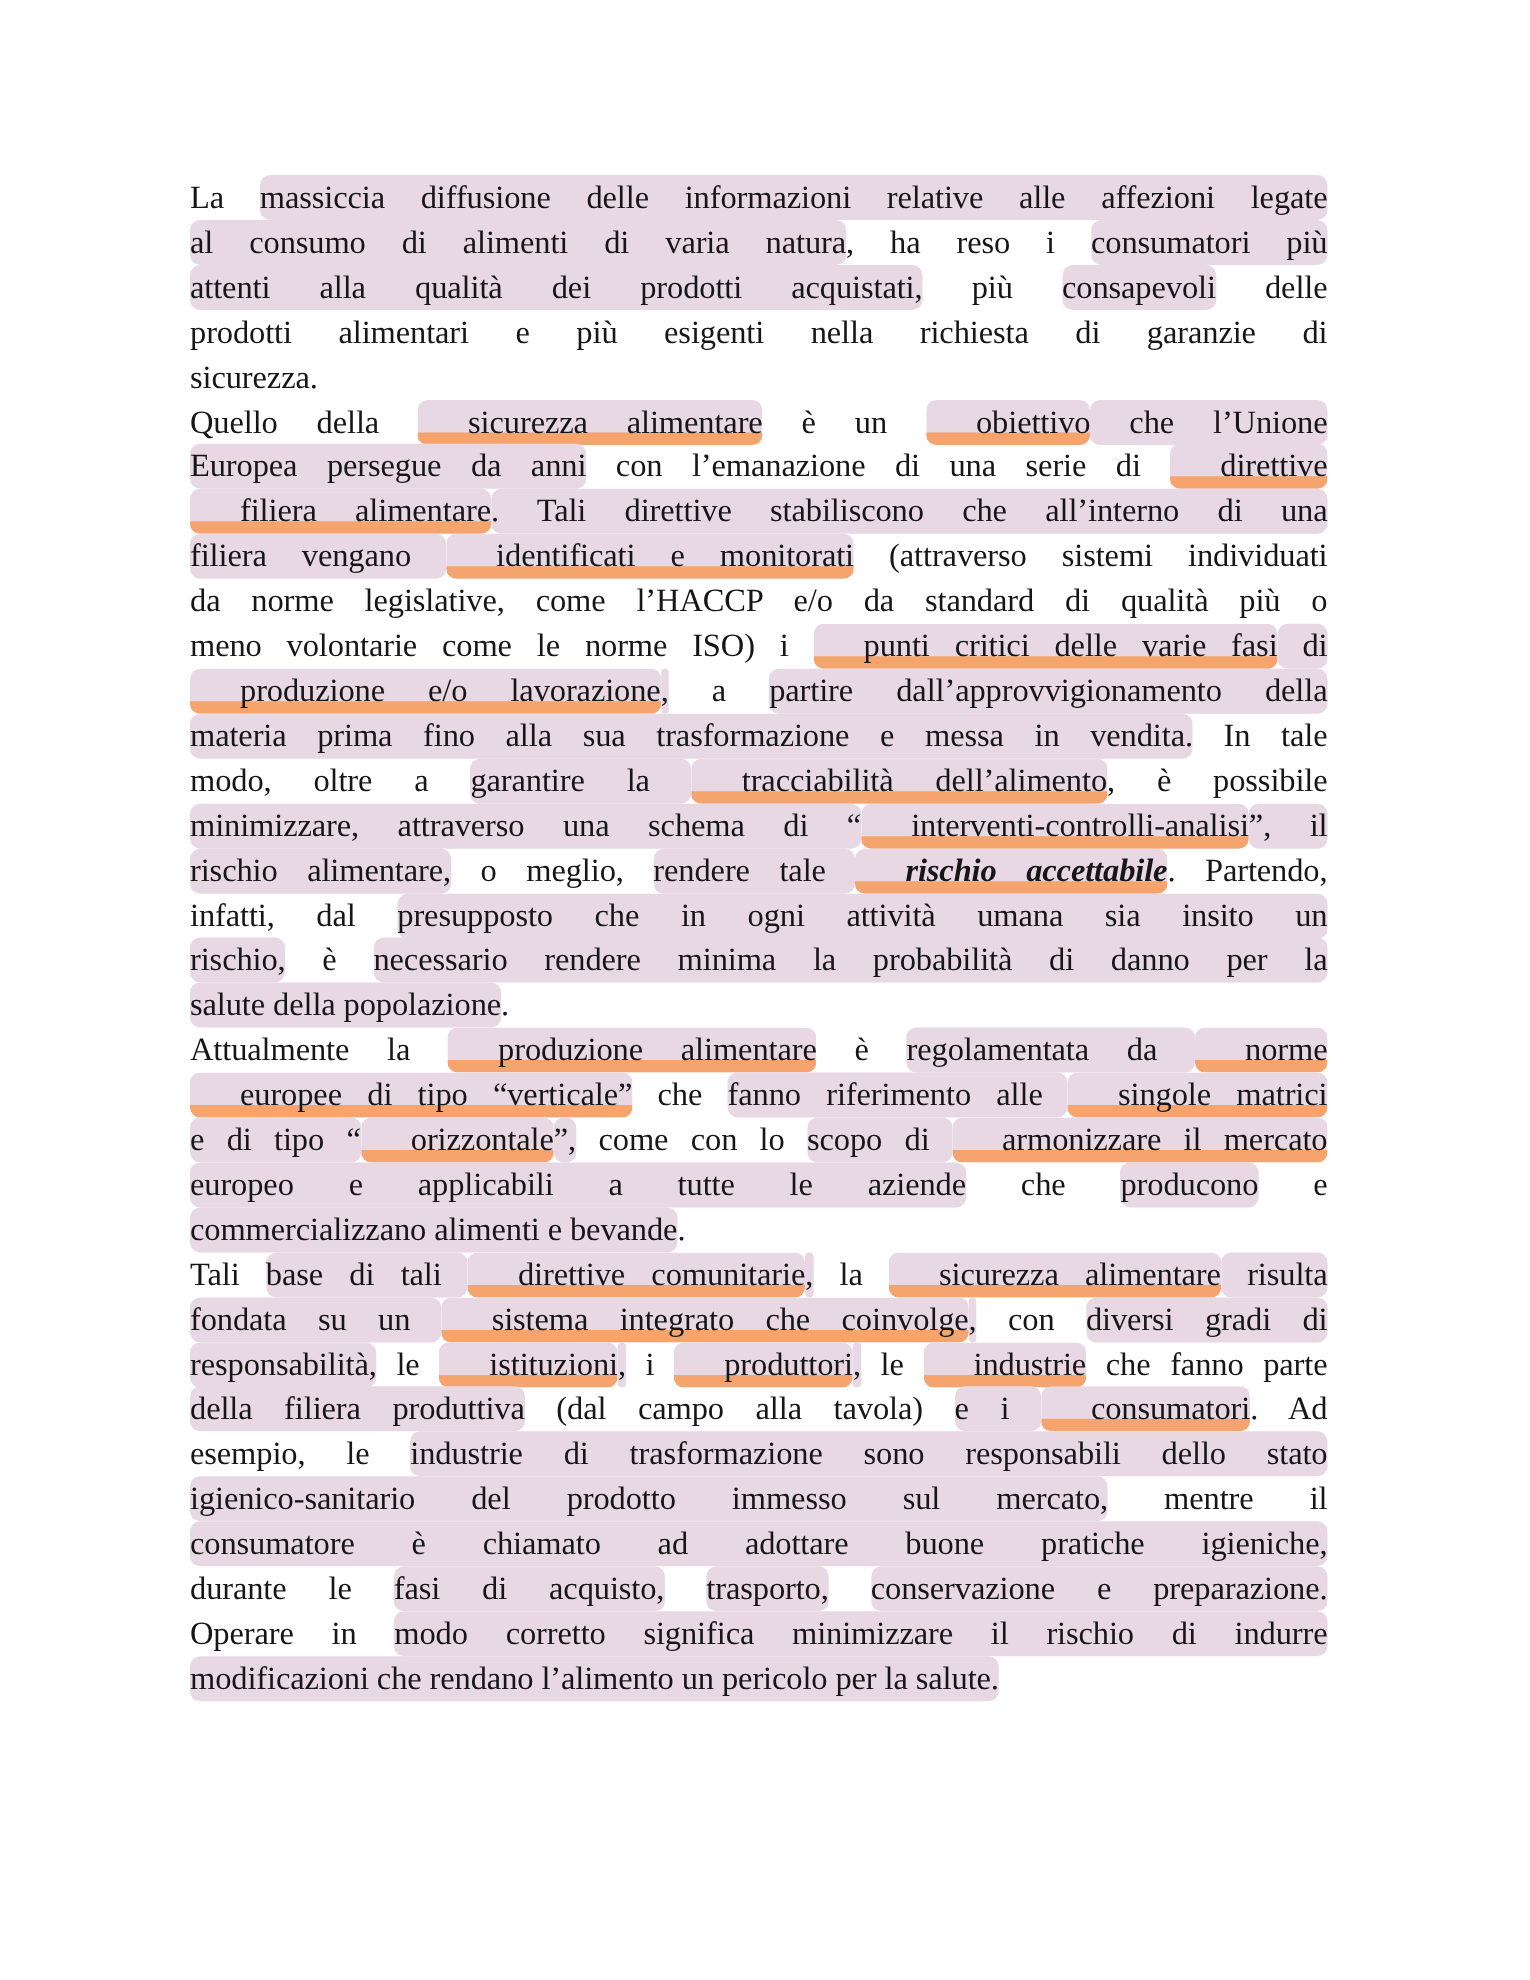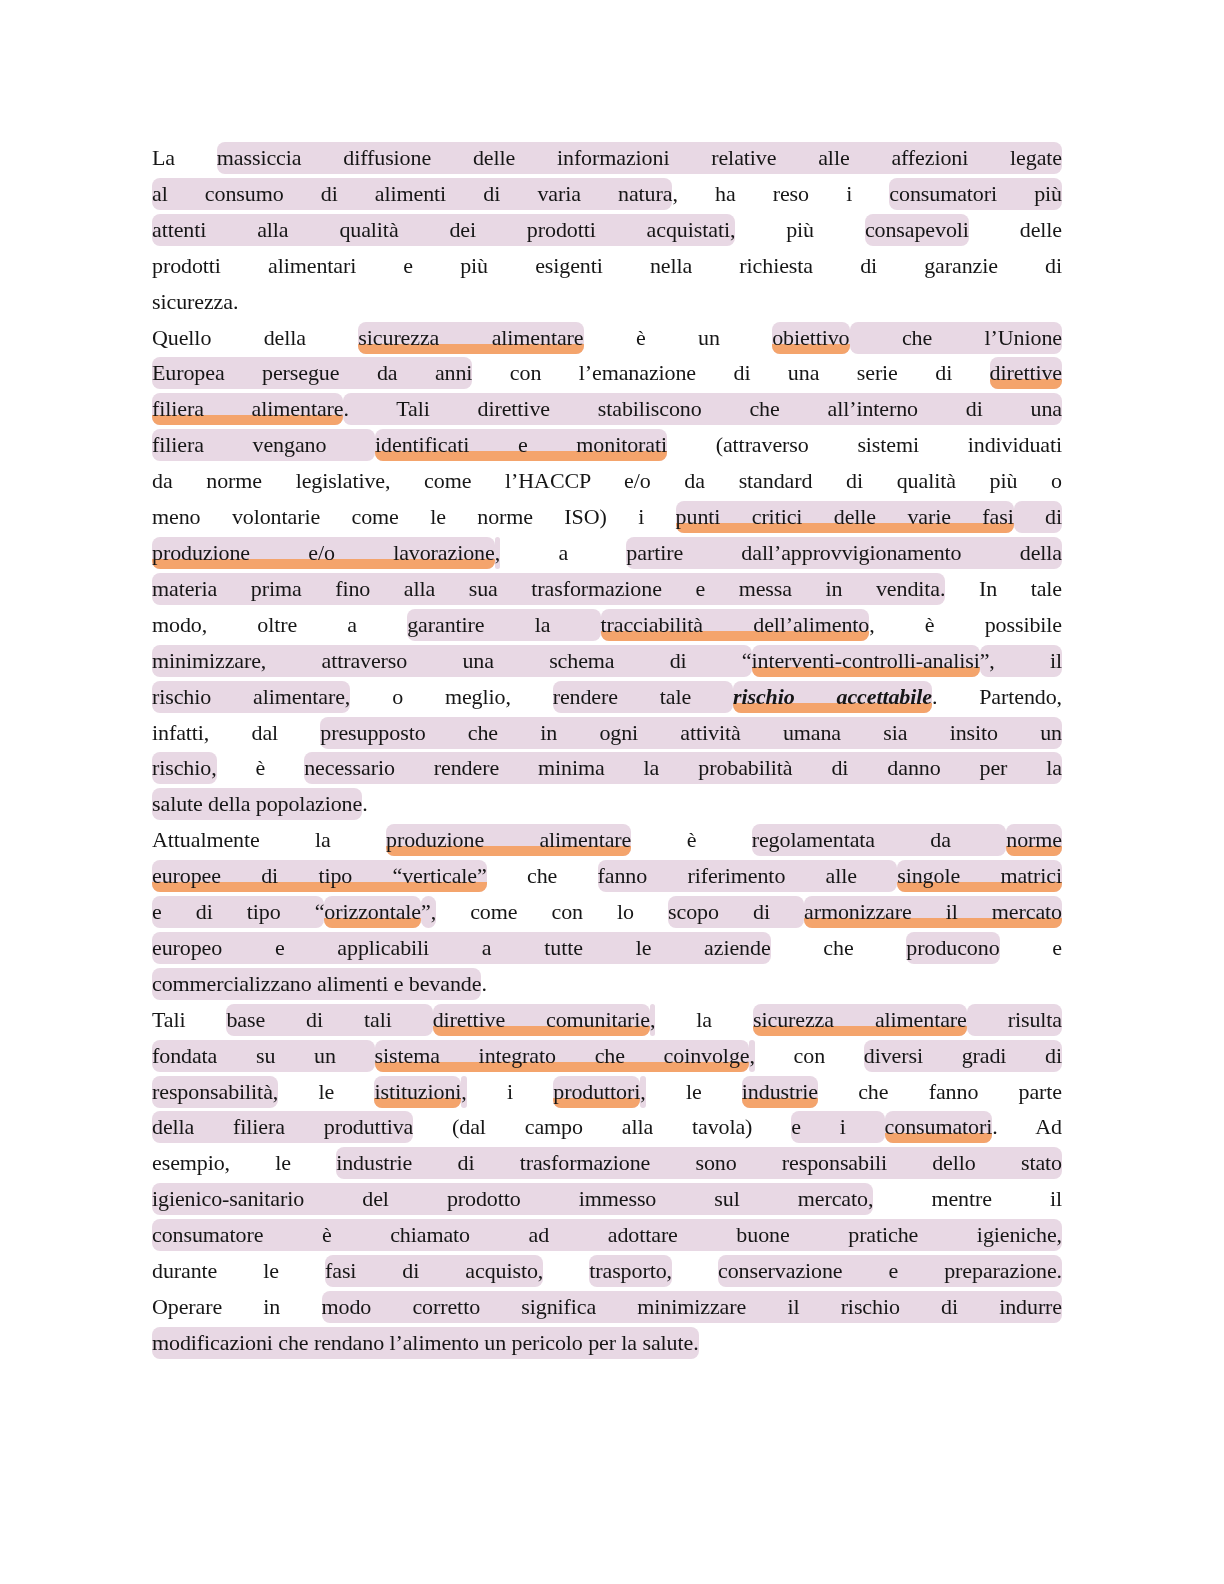--- a/index.html
+++ b/index.html
@@ -17,21 +17,21 @@
     position: absolute;
     inset: 0;
     background: var(--page-bg, #ffffff);
     overflow: hidden;
   }
   .doc {
     position: absolute;
     left: 152px;
     top: 140px;
     width: 910px;
-    font-size: 22px;
+    font-size: 26px;
     line-height: 35.9px;
     color: var(--text, #161616);
     letter-spacing: -0.1px;
   }
   .para { margin: 0; }
   .line {
     text-align: justify;
     text-align-last: justify;
     white-space: normal;
   }
@@ -43,20 +43,21 @@
     padding: 3px 0 4px 0;
   }
   .hl {
     background-color: var(--hl, #e8d8e4);
   }
   .ul {
     background-image: linear-gradient(var(--ul, #f4a46c), var(--ul, #f4a46c));
     background-repeat: no-repeat;
     background-size: 100% 10px;
     background-position: left bottom;
+    padding-left: 40px;
   }
   .bi {
     font-weight: 700;
     font-style: italic;
     margin-top: 20px;
   }
 </style>
 </head>
 <body>
 

